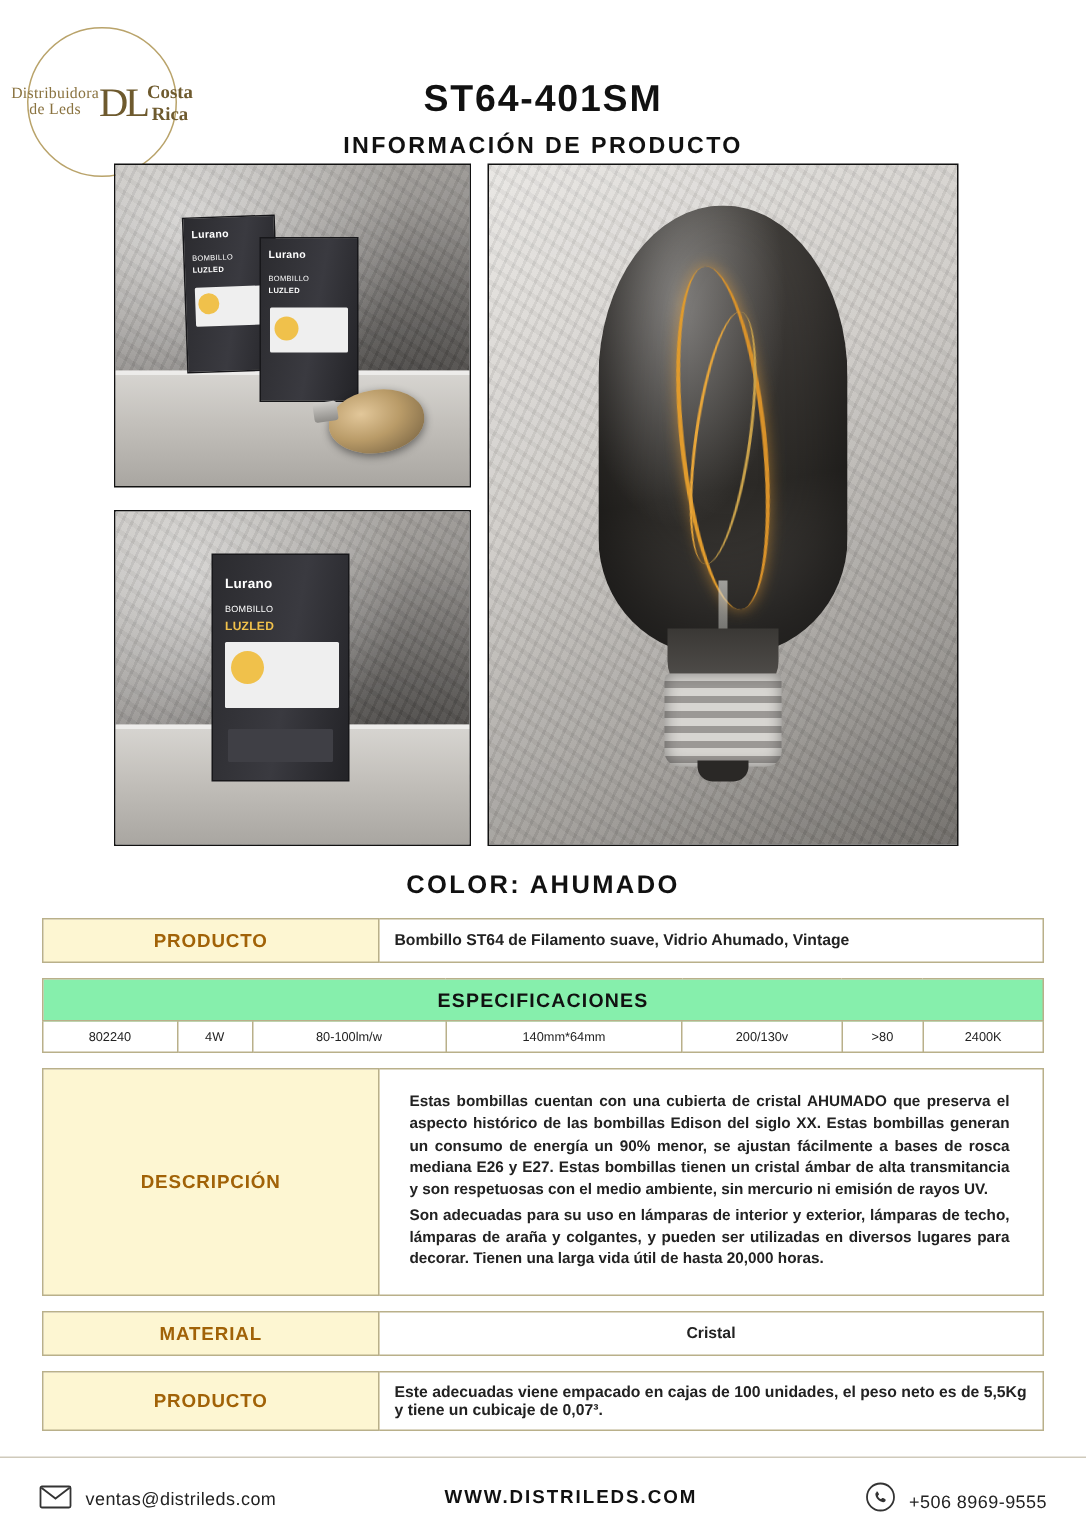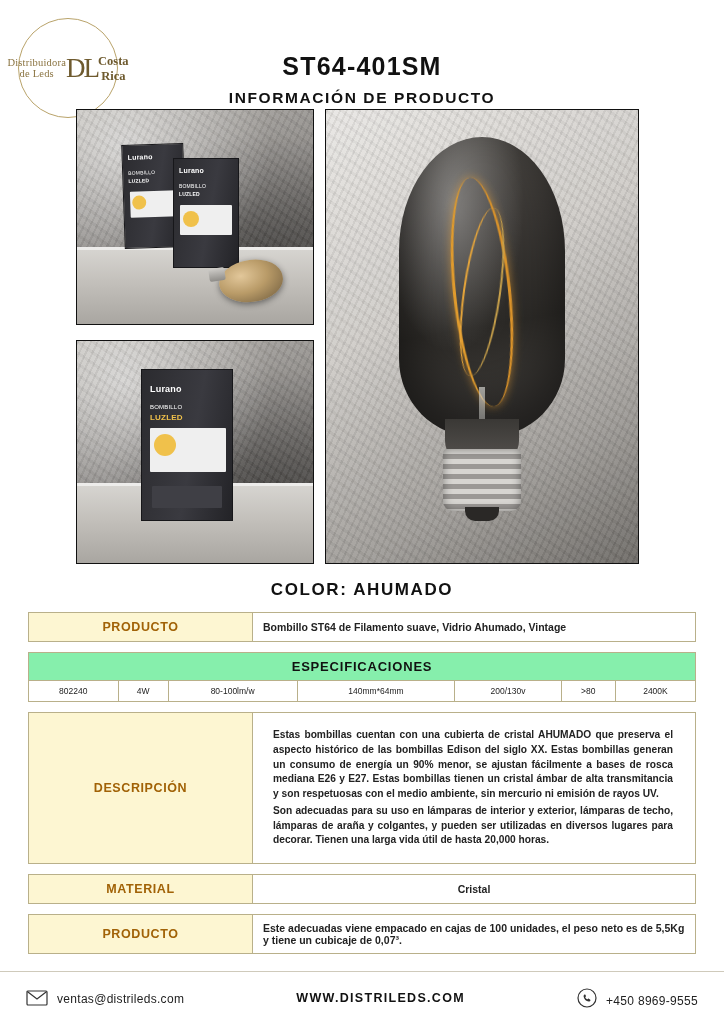--- a/index.html
+++ b/index.html
@@ -515,15 +515,15 @@
 
   <div class="f-web">WWW.DISTRILEDS.COM</div>
 
   <div class="f-item">
     <span>
       <svg class="ic" width="20" height="20" viewBox="0 0 20 20">
         <circle cx="10" cy="10" r="9" fill="none" stroke="#333" stroke-width="1.2"></circle>
         <path d="M7.2 6.2c.4-.1.8 0 1 .4l.7 1.2c.2.3.1.6-.1.8l-.4.4c-.1.1-.2.3-.1.5.3.8 1 1.5 1.8 1.8.2.1.4 0 .5-.1l.4-.4c.2-.2.5-.3.8-.1l1.2.7c.4.2.5.6.4 1-.2.7-.9 1.2-1.7 1.1-2.6-.3-4.8-2.5-5.1-5.1-.1-.8.4-1.5 1.1-1.7z" fill="#333"></path>
       </svg>
     </span>
-    <span>+450 8969-9555</span>
+    <span>+506 8969-9555</span>
   </div>
 </div>
 
 </body></html>

